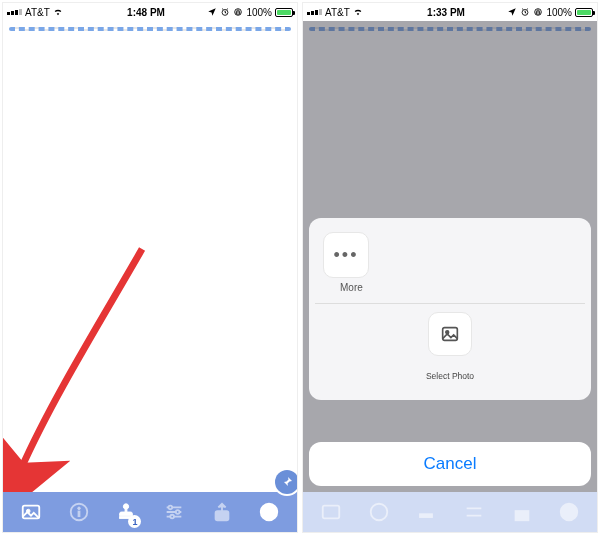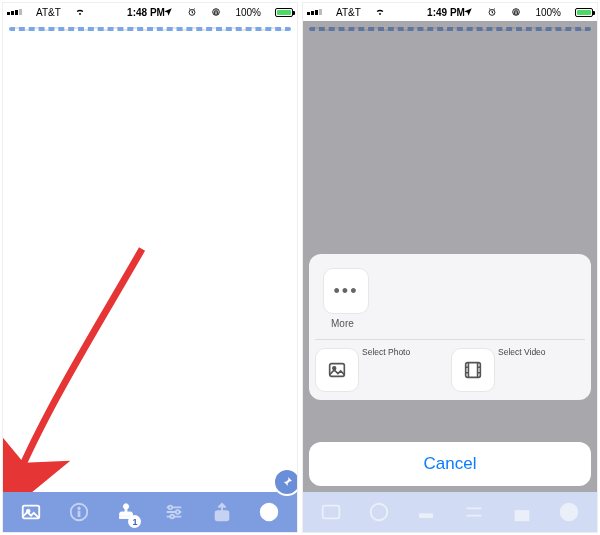--- a/index.html
+++ b/index.html
@@ -27,21 +27,21 @@
     display: flex;
     align-items: center;
     justify-content: space-between;
     font-size: 10px;
     padding: 0 4px;
     color: #000;
     background: #fff;
     position: relative;
     z-index: 5;
   }
-  .sb-left, .sb-right { display: flex; align-items: center; gap: 14px; }
+  .sb-left, .sb-right { display: flex; align-items: center; gap: 3px; }
   .sb-center {
     position: absolute;
     left: 0; right: 8px;
     text-align: center;
     font-weight: 600;
     font-size: 10px;
     pointer-events: none;
   }
   .sb-signal {
     display: inline-flex;
@@ -184,30 +184,32 @@
   }
   .sheet-more .more-box{
     width:46px;height:46px;
     background:#fff;
     border-radius:10px;
     border:1px solid #e7e7e7;
     display:flex;align-items:center;justify-content:center;
     font-size:18px;color:#666;
     letter-spacing:2px;
   }
-  .sheet-more .more-label{font-size:10px;color:#555;margin-left:8px}
+  .sheet-more .more-label{font-size:10px;color:#555;margin-left:17px}
   .sheet-row{
     display:flex;
     justify-content:space-around;
     gap:2px;
   }
   .sheet-item{
     flex:1;
     display:flex;
-    gap:3px;
+    flex-direction:column;
+    align-items:center;
+    gap:16px;
   }
   .sheet-item .ibox{
     width:44px;height:44px;
     background:#fff;
     border-radius:10px;
     border:1px solid #e7e7e7;
     display:flex;align-items:center;justify-content:center;
   }
   .sheet-item .ibox svg{width:22px;height:22px;fill:none;stroke:#555;stroke-width:1.8}
   .sheet-item .ilabel{
@@ -351,21 +353,21 @@
           <span></span>
           <span></span>
       </span>
       <span>AT&amp;T</span>
       <span class="icon10">
         <svg viewBox="0 0 24 24">
             <path fill="#000" d="M12 20l3-4c-1.8-1.4-4.2-1.4-6 0l3 4zm-6-8c3.3-2.7 8.7-2.7 12 0l2-2.5C15.4 5.8 8.6 5.8 4 9.5L6 12z"></path>
           </svg>
       </span>
     </div>
-    <div class="sb-center">1:49 PM</div>
+    <div class="sb-center">1:33 PM</div>
     <div class="sb-right">
       <span class="icon10">
         <svg viewBox="0 0 24 24">
             <path fill="#000" d="M3 11l18-8-8 18-2-8-8-2z"></path>
           </svg>
       </span>
       <span class="icon10">
         <svg viewBox="0 0 24 24">
             <circle cx="12" cy="13" r="7" fill="none" stroke="#000" stroke-width="2"></circle>
             <path stroke="#000" stroke-width="2" d="M12 9v4l3 2M5 4l3 2M19 4l-3 2"></path>
@@ -401,29 +403,20 @@
           <div class="sheet-item">
             <div class="ibox">
                 <svg viewBox="0 0 24 24">
                   <rect x="4" y="5" width="16" height="14" rx="2"></rect>
                   <circle cx="9" cy="10" r="1.5" fill="#555"></circle>
                   <path d="M4 17l5-5 4 4 3-3 4 4"></path>
                 </svg>
               </div>
             <div class="ilabel">Select Photo</div>
           </div>
-          <div class="sheet-item">
-            <div class="ibox">
-                <svg viewBox="0 0 24 24">
-                  <rect x="4" y="4" width="16" height="16" rx="2"></rect>
-                  <path d="M7 4v16M17 4v16M4 9h3M4 15h3M17 9h3M17 15h3"></path>
-                </svg>
-              </div>
-            <div class="ilabel">Select Video</div>
-          </div>
         </div>
       </div>
       <div class="cancel-btn">Cancel</div>
     </div>
   </div>
 
   <div class="toolbar" style="opacity:0.35">
     <div class="tb-btn">
         <svg viewBox="0 0 24 24">
           <rect x="3" y="5" width="18" height="14" rx="2" fill="none" stroke="#fff" stroke-width="2"></rect>

